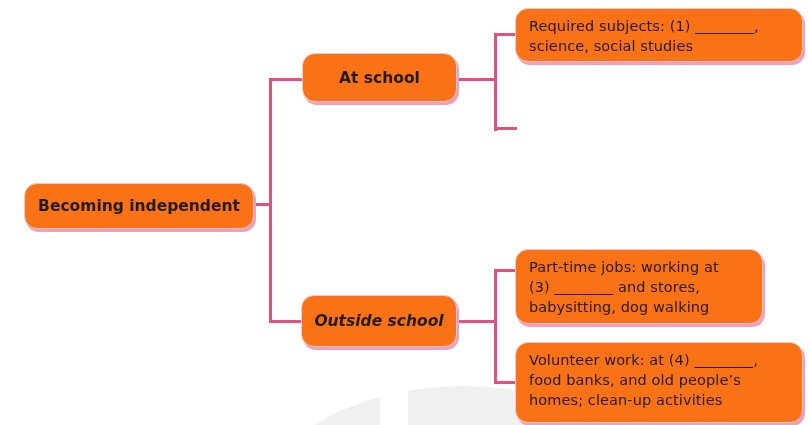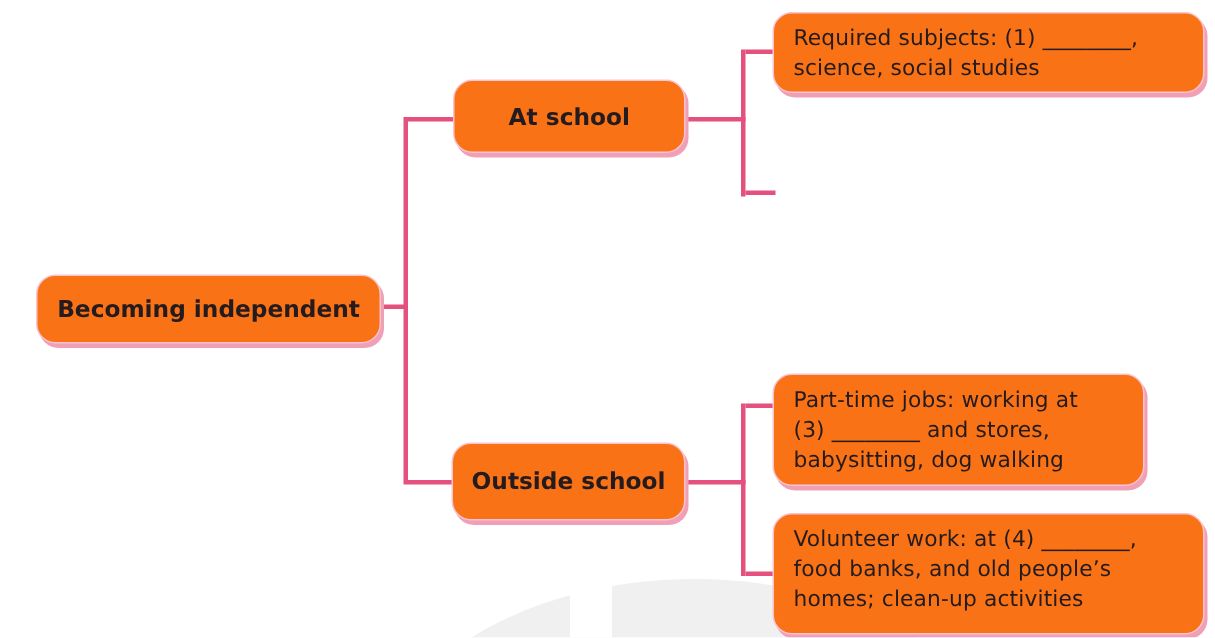--- a/index.html
+++ b/index.html
@@ -79,21 +79,21 @@
   <div class="line" style="left:497px; top:381px; width:20px; height:3px;"></div>
 
   <div class="node label-node" style="left:24px; top:183px; width:230px; height:46px;">
     <span>Becoming independent</span>
   </div>
 
   <div class="node label-node" style="left:302px; top:53px; width:155px; height:49px;">
     <span>At school</span>
   </div>
 
-  <div class="node label-node" style="left:301px; top:295px; width:156px; height:52px;">
+  <div class="node label-node" style="left:301px; top:295px; width:156px; height:52px;font-style:italic;">
     <span>Outside school</span>
   </div>
 
   <div class="node leaf-node" style="left:515px; top:8px; width:288px; height:54px;">
     <div class="leaf-text">Required subjects: (1) ________,
 science, social studies</div>
   </div>
 
 
   <div class="node leaf-node" style="left:515px; top:233px; width:248px; height:75px;margin-top:16px;">

